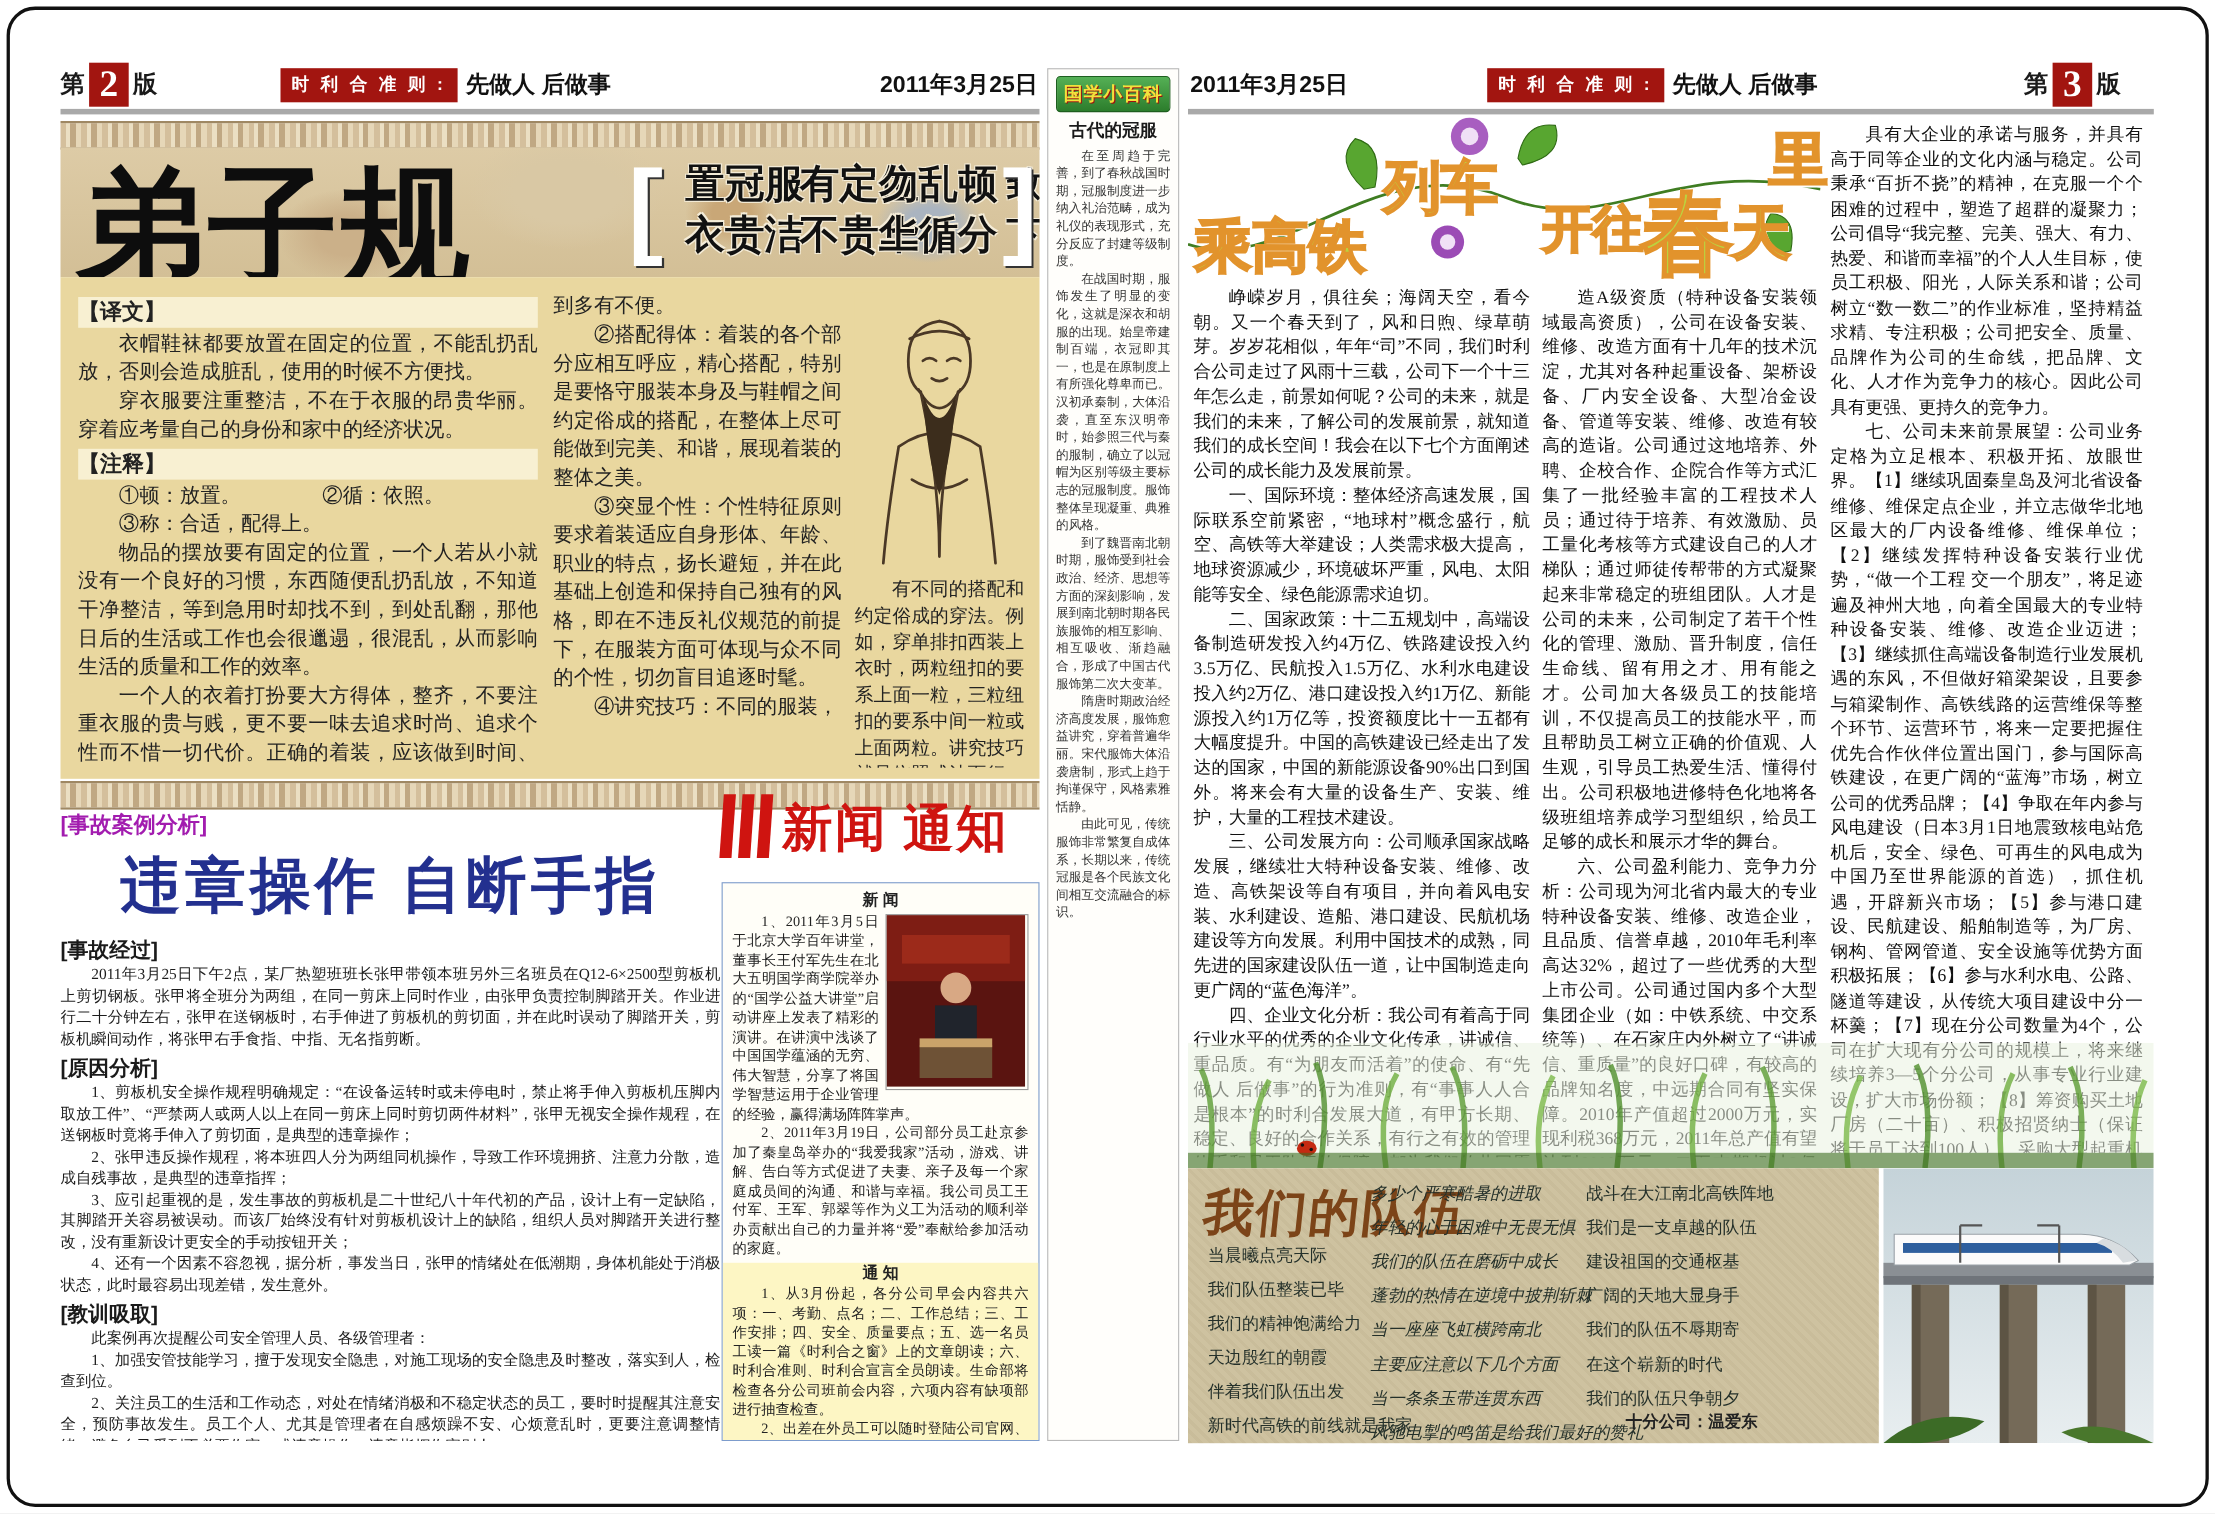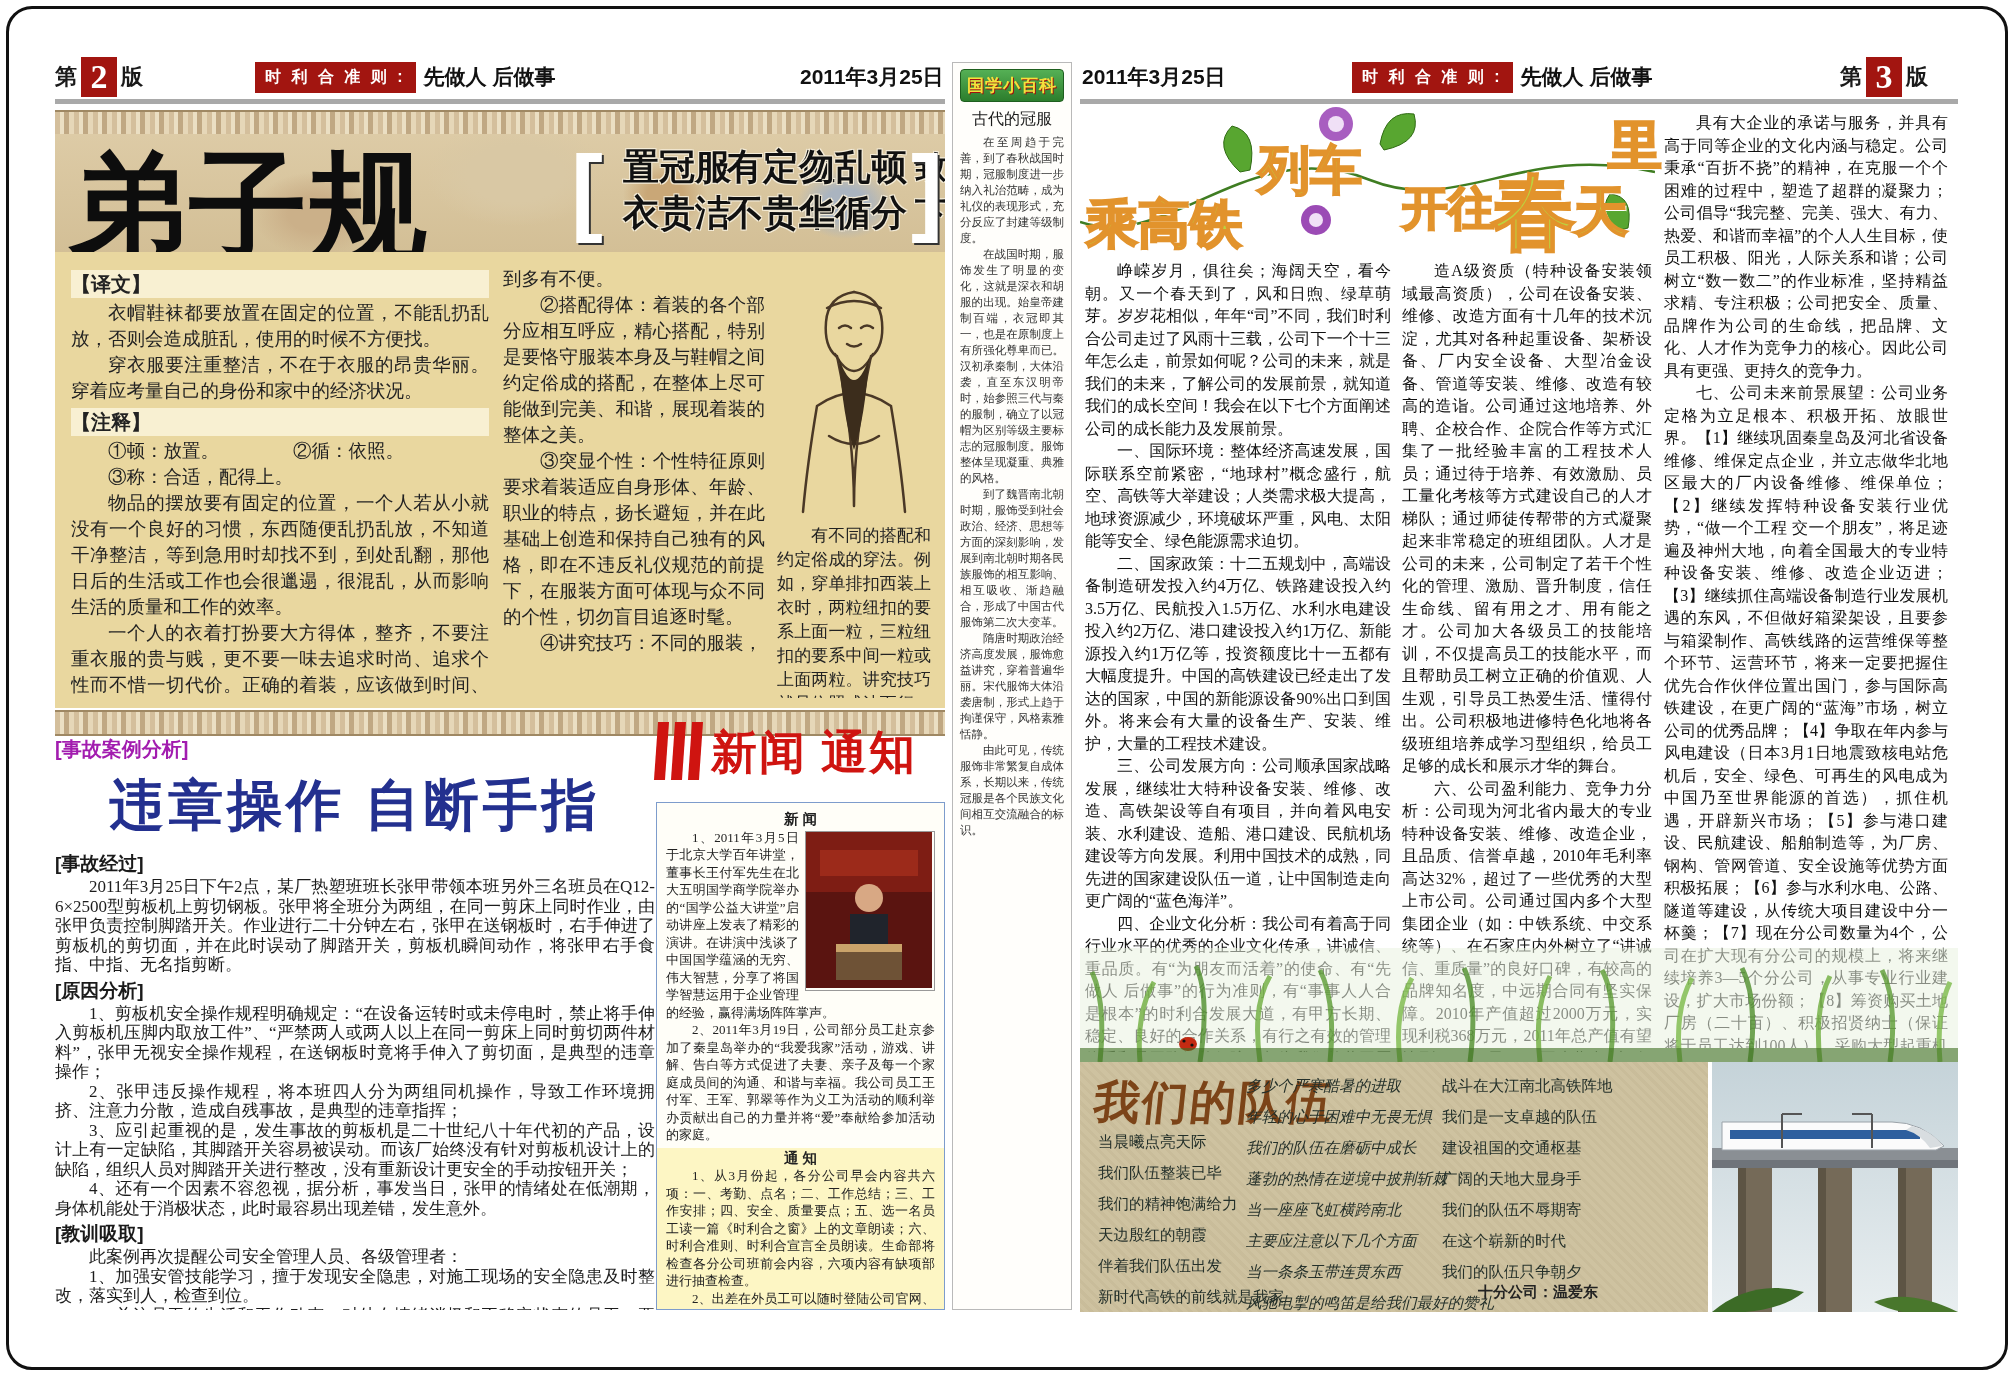--- a/index.html
+++ b/index.html
@@ -43,40 +43,40 @@
   .tlabel{background:#f8f0d2;font-weight:bold;font-size:20px;line-height:28px;margin:4px 0 2px 0;
      font-family:"Liberation Sans",sans-serif;}
   .para{text-indent:2em;}
   .noindent{text-indent:0;}
   
   #accident{left:55px;top:736px;width:600px;height:574px;overflow:hidden;}
   .kicker{color:#a21caf;font-size:20px;font-weight:bold;font-family:"Liberation Sans",sans-serif;}
   #acc-headline{font-size:55px;font-weight:900;color:#23308f;text-align:center;margin:6px 0 8px 0;
      font-family:"Liberation Sans",sans-serif;letter-spacing:4px;white-space:nowrap;}
   .acc-label{font-weight:bold;font-size:19px;font-family:"Liberation Sans",sans-serif;margin-top:3px;}
-  #accident .body{font-size:17px;line-height:19.5px;text-align:justify;color:#1c1c1c;}
+  #accident .body{font-size:14px;line-height:19.5px;text-align:justify;color:#1c1c1c;}
   .ghost{position:absolute;opacity:.22;z-index:-1;}
   
   #news-head{left:656px;top:722px;width:290px;height:78px;}
   .bars{display:inline-block;vertical-align:middle;}
   .bars i{display:inline-block;width:11px;height:58px;background:#cf1410;margin-right:6px;transform:skewX(-4deg);}
   .news-title-ch{font-size:46px;font-weight:900;color:#cf1410;font-family:"Liberation Sans",sans-serif;
      letter-spacing:2px;vertical-align:middle;}
   #news-box{left:656px;top:802px;width:289px;height:508px;border:1px solid #7d9ccc;background:#fffef8;
      overflow:hidden;padding:8px 9px;box-sizing:border-box;font-size:13px;line-height:17.5px;text-align:justify;color:#222;}
   #news-box .sec{font-weight:bold;font-family:"Liberation Sans",sans-serif;font-size:14.5px;text-align:center;text-indent:0;}
   #news-photo{float:right;width:128px;height:158px;margin:2px 0 4px 6px;border:1px solid #999;}
   .notice-bg{background:#fdf6c4;margin:4px -9px -8px -9px;padding:2px 9px 8px 9px;}
   
   #ency{left:952px;top:62px;width:120px;height:1248px;border:1px solid #b9b9b9;background:#fffefb;
      box-sizing:border-box;padding:6px 7px;overflow:hidden;}
   #ency-badge{background:linear-gradient(#55b055,#2c7d2c);border:1px solid #1e5e1e;border-radius:4px;
      color:#f3e23c;font-weight:900;font-size:17px;text-align:center;padding:4px 0;letter-spacing:1px;
      font-family:"Liberation Sans",sans-serif;text-shadow:1px 1px 0 #a01010;}
-  #ency-title{font-weight:normal;font-size:16px;text-align:center;margin:7px 0 4px 0;font-family:"Liberation Sans",sans-serif;}
+  #ency-title{font-weight:bold;font-size:16px;text-align:center;margin:7px 0 4px 0;font-family:"Liberation Sans",sans-serif;}
   #ency .para{font-size:11.5px;line-height:16px;text-align:justify;color:#333;}
   
   #headline-zone{left:1080px;top:102px;width:575px;height:152px;overflow:visible;}
   .hl-seg{position:absolute;font-weight:900;color:#bcd23f;font-family:"Liberation Sans",sans-serif;
      -webkit-text-stroke:2px #e2932c;text-shadow:2px 2px 0 #fff;white-space:nowrap;}
   .maincol{position:absolute;font-size:16px;line-height:22.5px;text-align:justify;color:#111;overflow:hidden;}
   
   #grass{left:1080px;top:948px;width:878px;height:114px;overflow:hidden;}
   
   #team{left:1080px;top:1062px;width:628px;height:250px;background:

